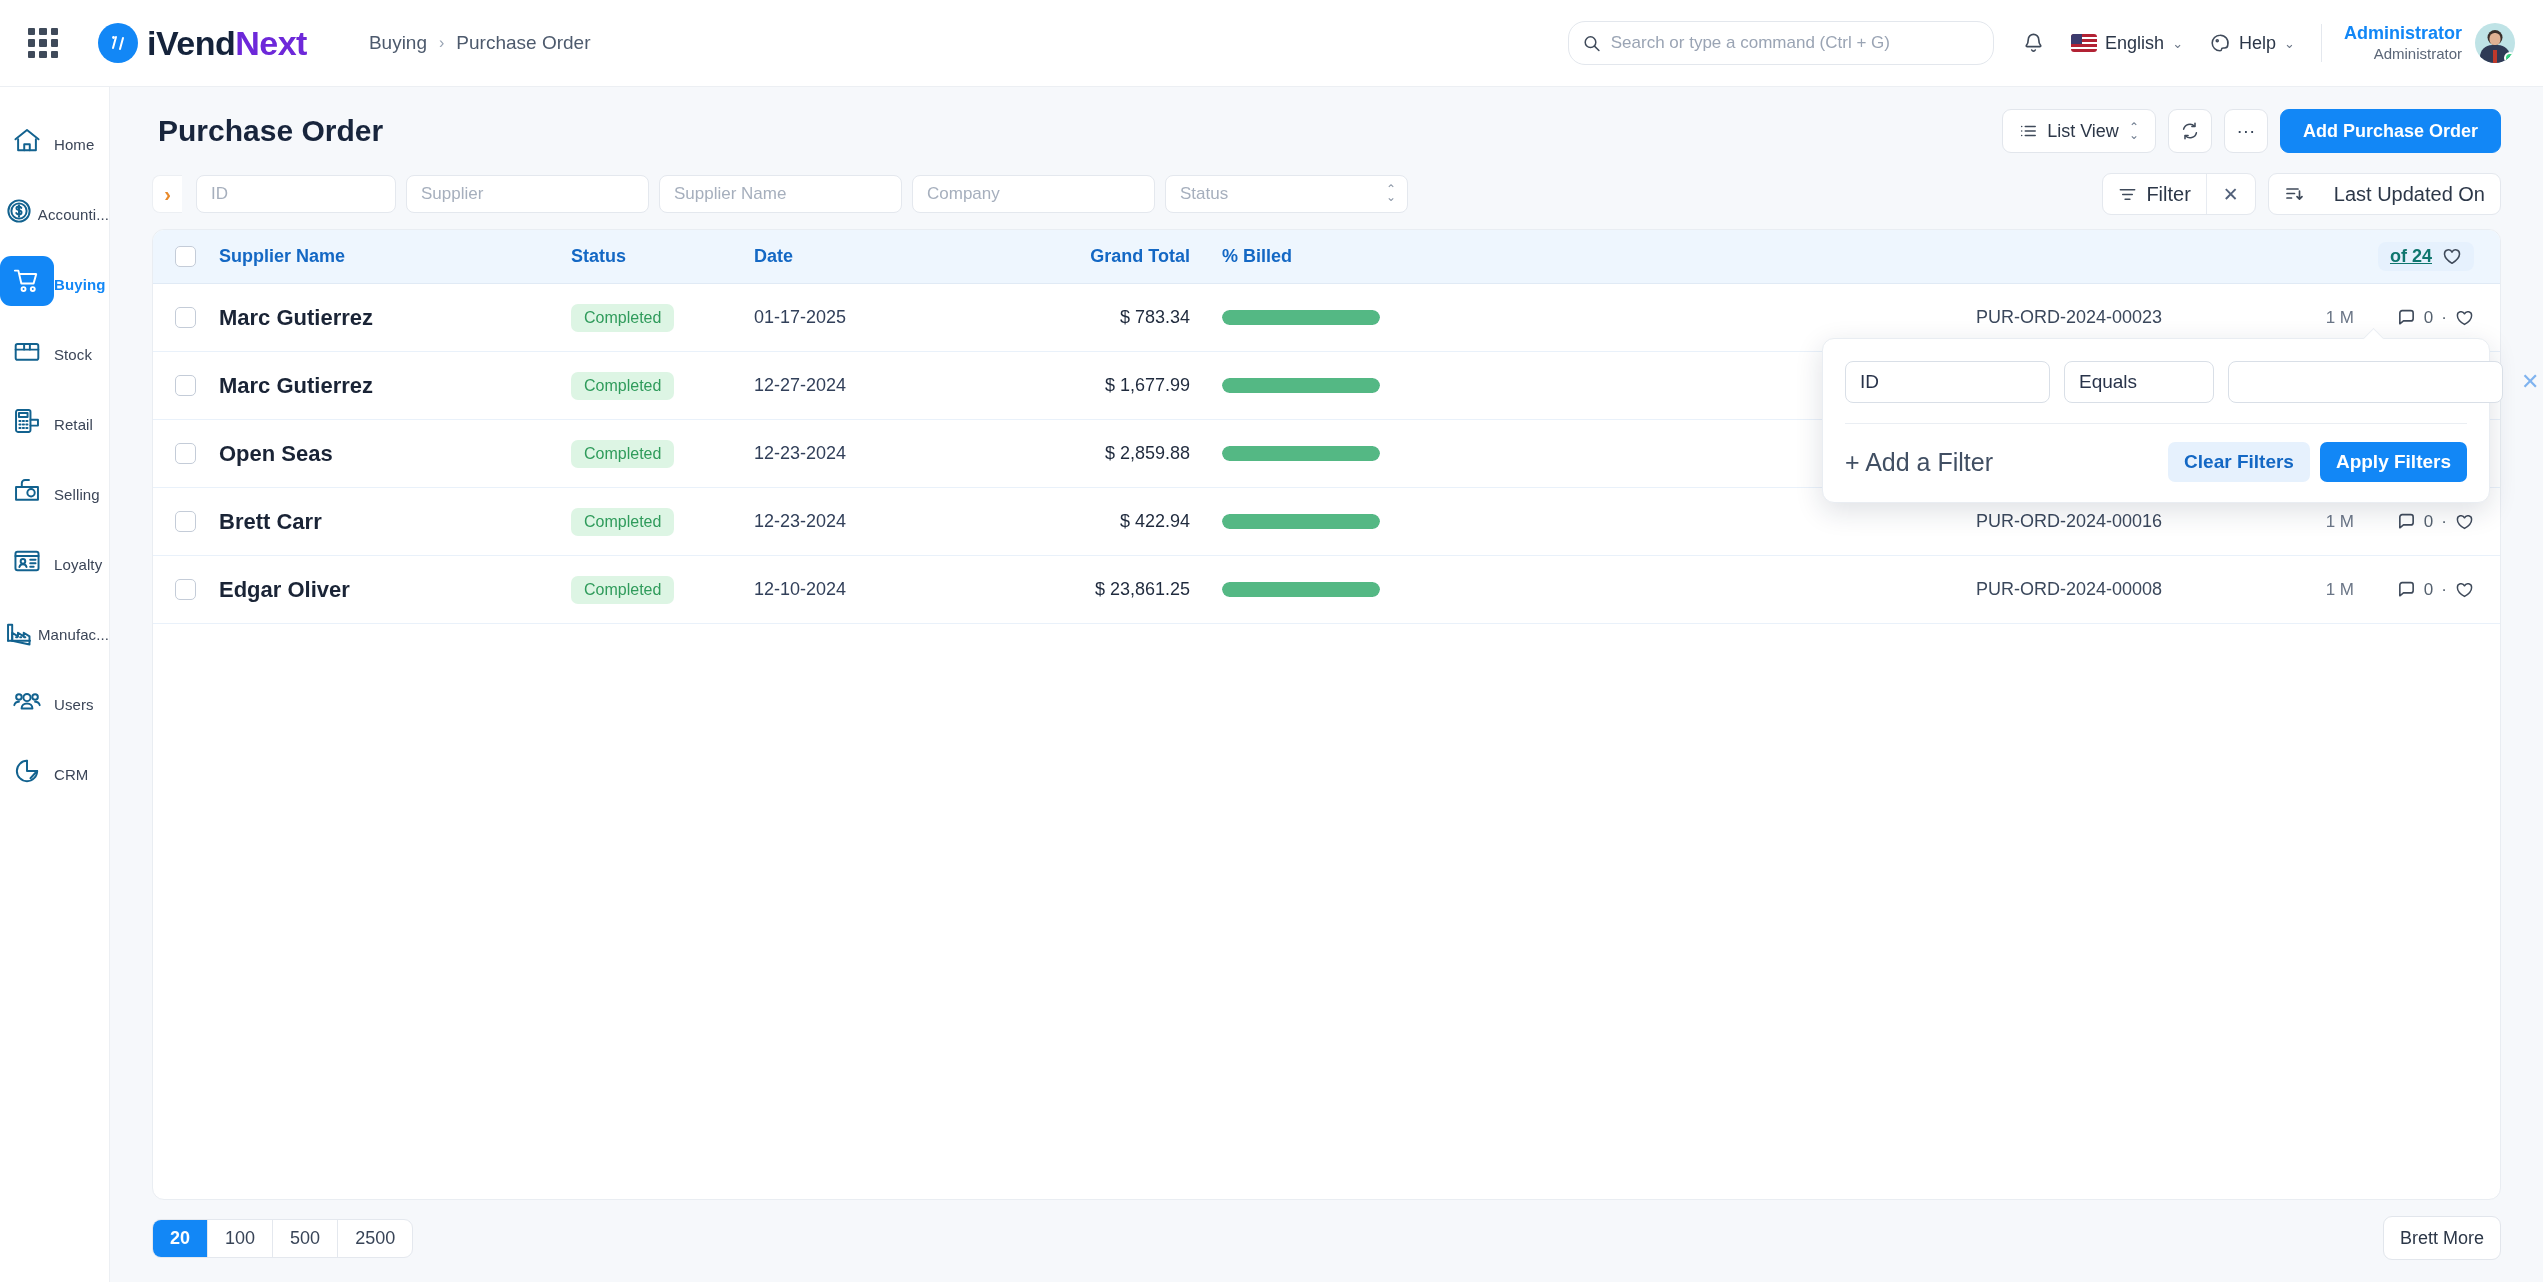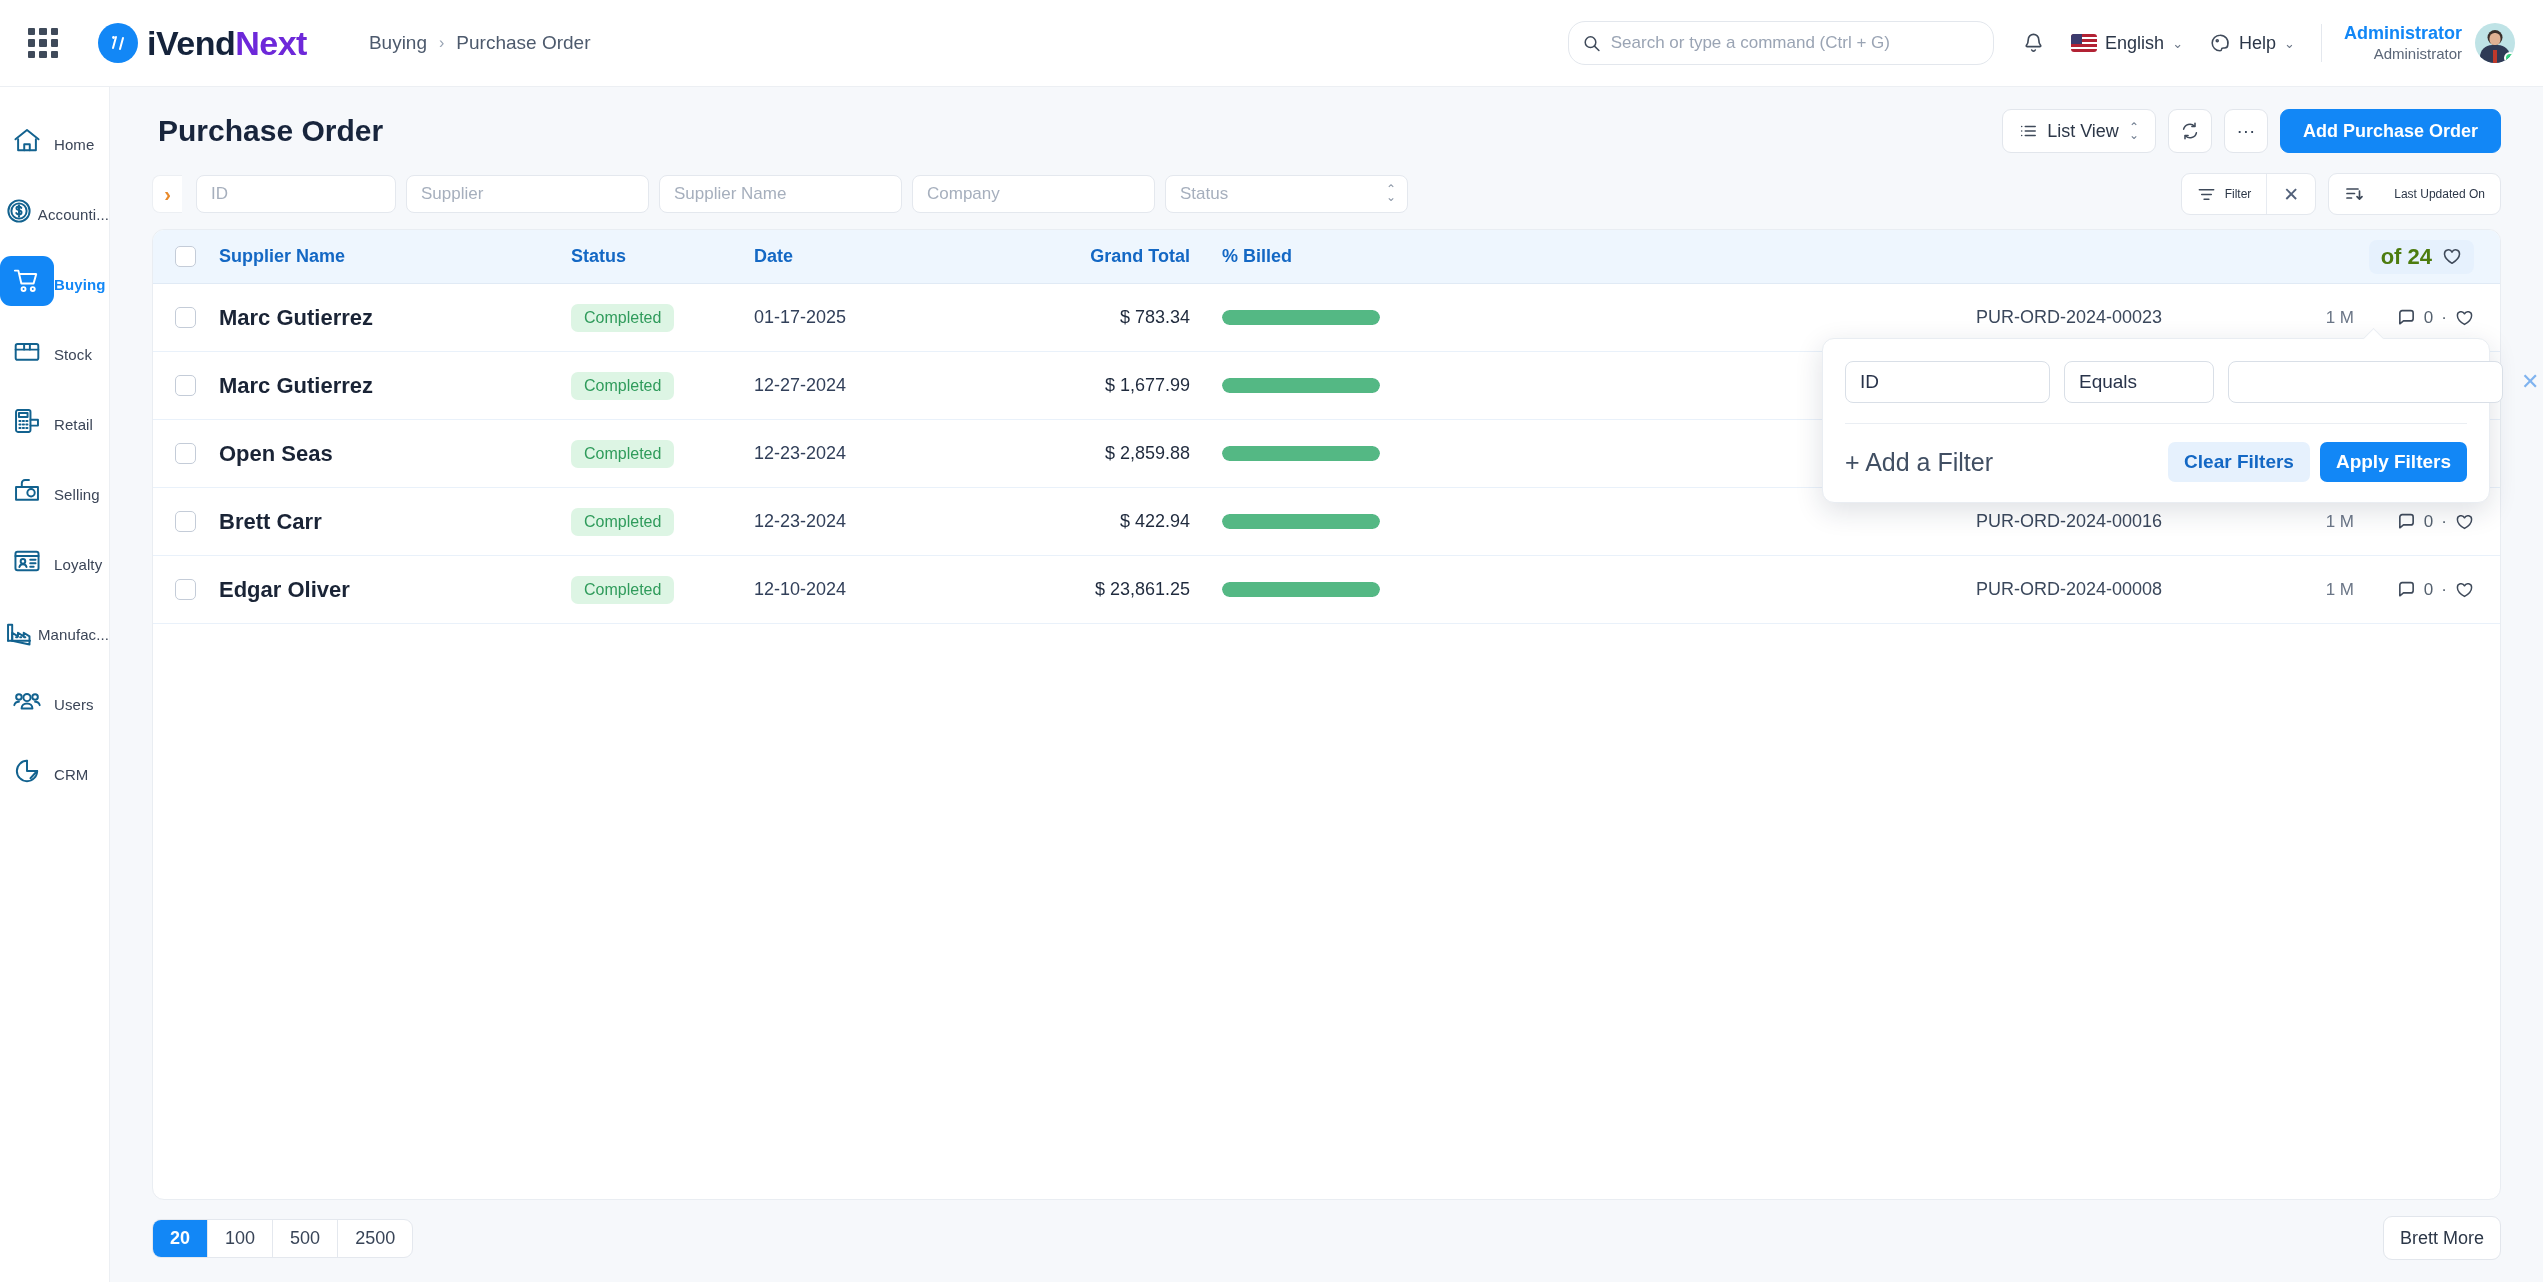--- a/index.html
+++ b/index.html
@@ -113,21 +113,21 @@
   }
   .f-input::placeholder { color:#a6afbd; }
   .f-id { width:200px; } .f-supplier { width:243px; } .f-suppname { width:243px; }
   .f-company { width:243px; }
   .f-status-wrap { position:relative; width:243px; }
   .f-status { width:100%; }
   .f-status-arrows { position:absolute; right:12px; top:50%; transform:translateY(-50%);
     display:flex; flex-direction:column; line-height:0.66; font-size:12px; color:#8d98a8; pointer-events:none; }
   .filter-right { margin-left:auto; display:flex; align-items:center; gap:12px; }
   .seg { display:flex; align-items:center; border:1px solid #e4e8ee; border-radius:9px; background:#fff; overflow:hidden; height:42px; }
-  .seg > div { display:flex; align-items:center; gap:9px; padding: 0 15px; height:100%; cursor:pointer; font-size:12px; color:#2c3748; }
+  .seg > div { display:flex; align-items:center; gap:9px; padding: 0 15px; height:100%; cursor:pointer; font-size:20px; color:#2c3748; }
   .seg .vdiv { width:1px; padding:0; background:#e7ebf1; }
   .seg .x { color:#52617a; font-size:19px; padding:0 16px; }
 
   
   .card {
     margin: 14px 42px 0 42px; background:#fff; border:1px solid #e9edf2; border-radius:12px;
     flex:1; min-height:0; display:flex; flex-direction:column; overflow:hidden;
   }
   .thead {
     display:flex; align-items:center; height:54px; background:#eef6fe;
@@ -145,21 +145,21 @@
   .col-date { width:246px; }
   .col-total { width:190px; text-align:right; }
   .col-billed { width:178px; padding-left:32px; }
   .col-spacer { flex:1; }
   .col-id { width:300px; }
   .col-mod { width:78px; text-align:right; }
   .col-meta { width:120px; text-align:right; }
 
   .head-count { display:flex; align-items:center; gap:9px; margin-left:auto; }
   .count-pill { background:#e6f1fd; border-radius:8px; padding:4px 12px; display:flex; align-items:center; gap:10px; }
-  .count-txt { font-size:22px; font-weight:700; color:#4d7c0f; }
+  .count-txt { font-size:18px; font-weight:700; color:#0f766e;text-decoration:underline; }
 
   .tbody { flex:1; min-height:0; overflow:auto; }
   .trow {
     display:flex; align-items:center; height:68px; padding: 0 26px 0 22px;
     border-bottom:1px solid #e9f1fa;
   }
   .td { font-size:18px; color:#32405a; }
   .supplier-name { font-weight:700; color:#1a2436; font-size:22px; cursor:pointer; }
   .badge {
     display:inline-block; background:#ddf5e4; color:#2f9b5b; font-size:16px;

